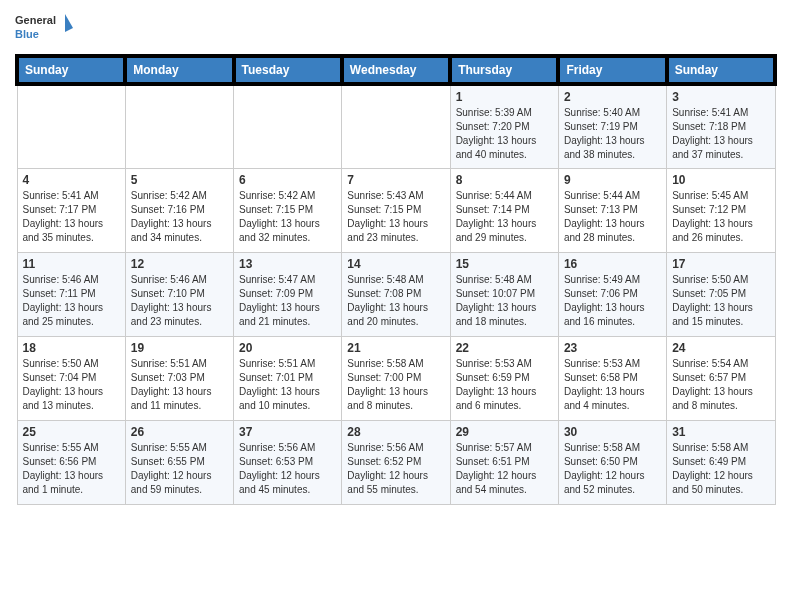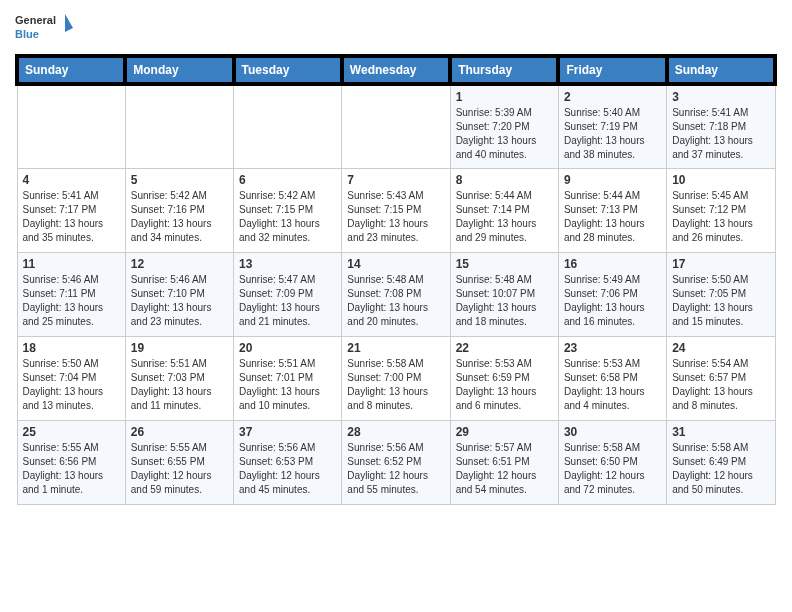--- a/index.html
+++ b/index.html
@@ -323,21 +323,21 @@
           <div class="cell-text">Sunrise: 5:57 AM</div>
           <div class="cell-text">Sunset: 6:51 PM</div>
           <div class="cell-text">Daylight: 12 hours</div>
           <div class="cell-text">and 54 minutes.</div>
         </td>
         <td>
           <span class="day-num">30</span>
           <div class="cell-text">Sunrise: 5:58 AM</div>
           <div class="cell-text">Sunset: 6:50 PM</div>
           <div class="cell-text">Daylight: 12 hours</div>
-          <div class="cell-text">and 72 minutes.</div>
+          <div class="cell-text">and 52 minutes.</div>
         </td>
         <td>
           <span class="day-num">31</span>
           <div class="cell-text">Sunrise: 5:58 AM</div>
           <div class="cell-text">Sunset: 6:49 PM</div>
           <div class="cell-text">Daylight: 12 hours</div>
           <div class="cell-text">and 50 minutes.</div>
         </td>
       </tr>
     </tbody>

